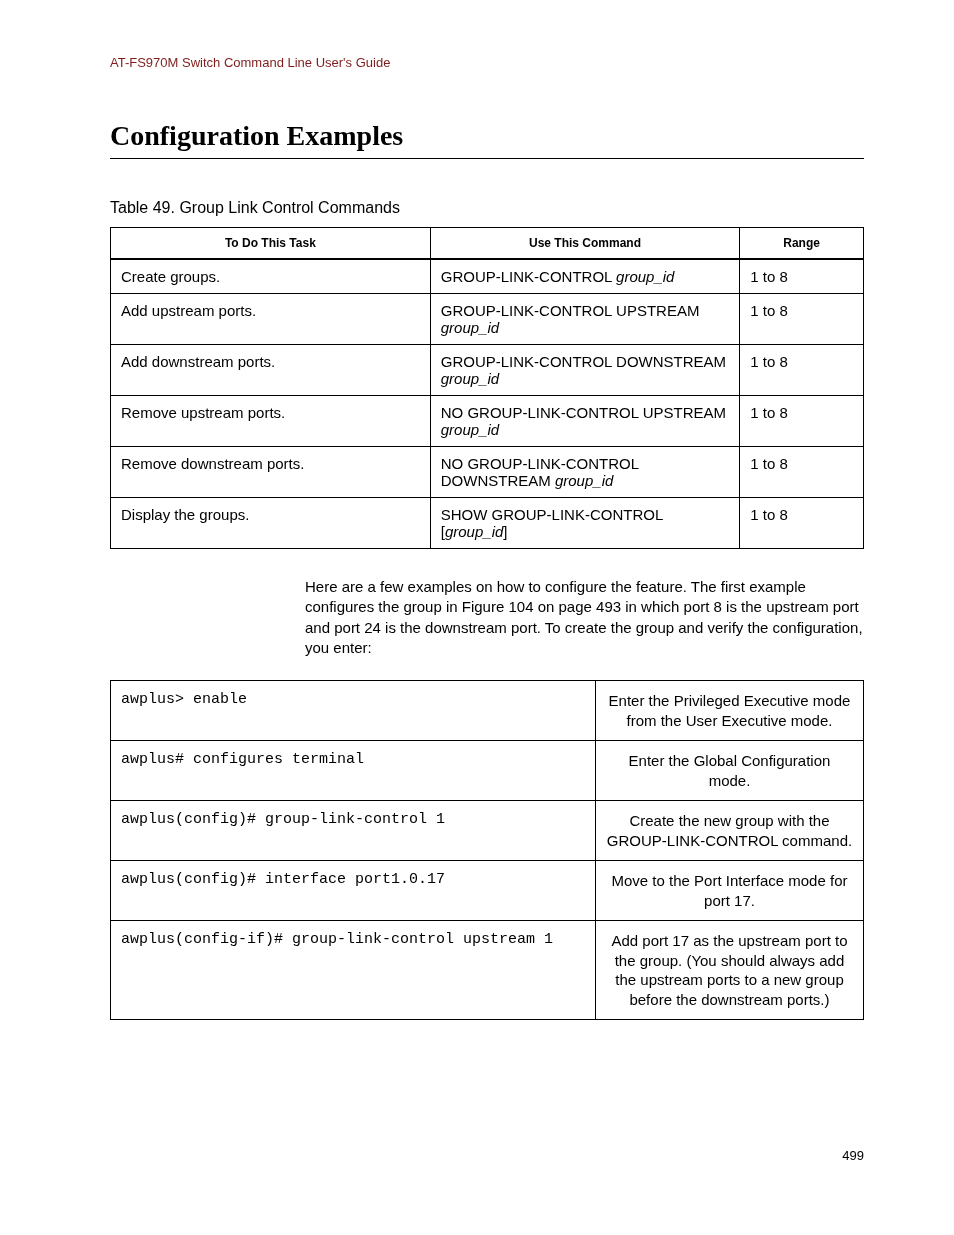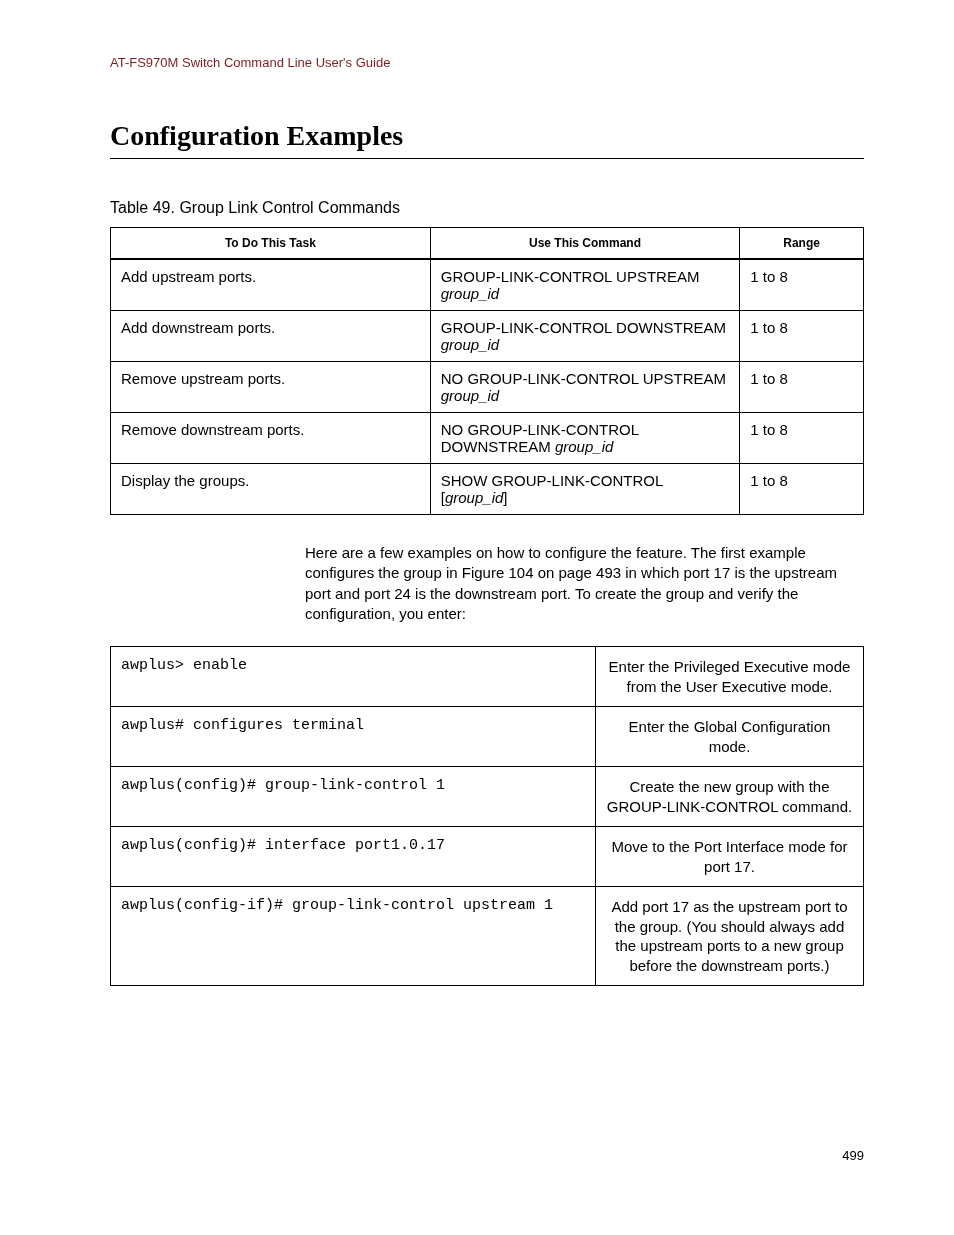--- a/index.html
+++ b/index.html
@@ -113,20 +113,25 @@
   <table class="cmd-table">
     <thead>
       <tr>
         <th class="col-task">To Do This Task</th>
         <th class="col-cmd">Use This Command</th>
         <th class="col-range">Range</th>
       </tr>
     </thead>
     <tbody>
       <tr>
+        <td>Create groups.</td>
+        <td class="cmd-cell"><span class="cmd-main">GROUP-LINK-CONTROL </span><span class="cmd-param">group_id</span><span></span></td>
+        <td>1 to 8</td>
+      </tr>
+      <tr>
         <td>Add upstream ports.</td>
         <td class="cmd-cell"><span class="cmd-main">GROUP-LINK-CONTROL UPSTREAM </span><span class="cmd-param">group_id</span><span></span></td>
         <td>1 to 8</td>
       </tr>
       <tr>
         <td>Add downstream ports.</td>
         <td class="cmd-cell"><span class="cmd-main">GROUP-LINK-CONTROL DOWNSTREAM </span><span class="cmd-param">group_id</span><span></span></td>
         <td>1 to 8</td>
       </tr>
       <tr>
@@ -140,21 +145,21 @@
         <td>1 to 8</td>
       </tr>
       <tr>
         <td>Display the groups.</td>
         <td class="cmd-cell"><span class="cmd-main">SHOW GROUP-LINK-CONTROL [</span><span class="cmd-param">group_id</span><span>]</span></td>
         <td>1 to 8</td>
       </tr>
     </tbody>
   </table>
 
-  <p class="body-para">Here are a few examples on how to configure the feature. The first example configures the group in Figure 104 on page 493 in which port 17 is the upstream port and port 24 is the downstream port. To create the group and verify the configuration, you enter:</p>
+  <p class="body-para">Here are a few examples on how to configure the feature. The first example configures the group in Figure 104 on page 493 in which port 8 is the upstream port and port 24 is the downstream port. To create the group and verify the configuration, you enter:</p>
 
   <table class="step-table">
     <tbody>
       <tr>
         <td class="code-col">awplus&gt; enable</td>
         <td class="desc-col">Enter the Privileged Executive mode from the User Executive mode.</td>
       </tr>
       <tr>
         <td class="code-col">awplus# configures terminal</td>
         <td class="desc-col">Enter the Global Configuration mode.</td>

